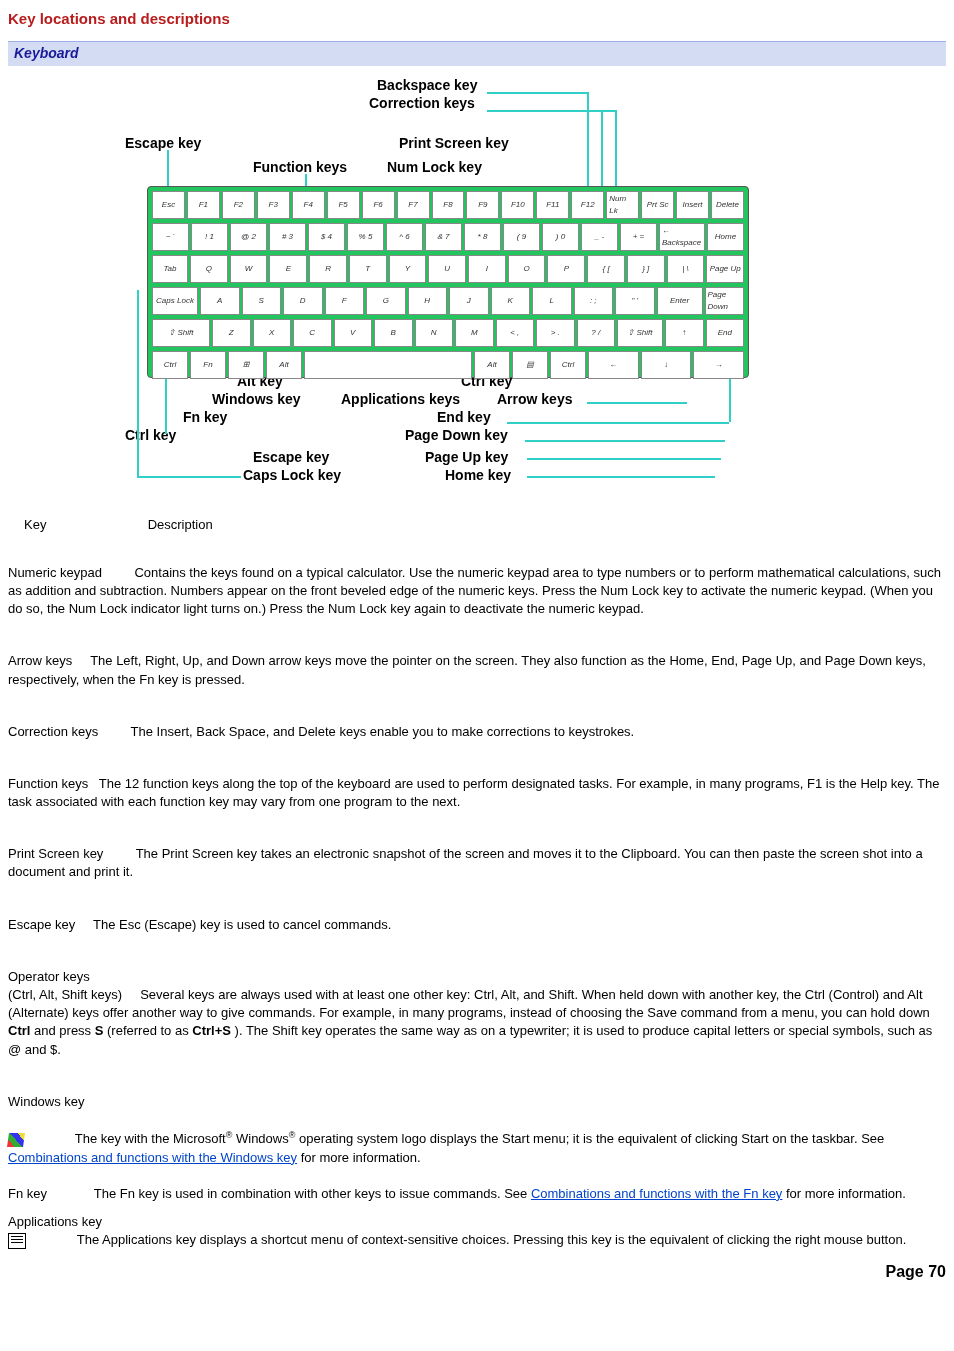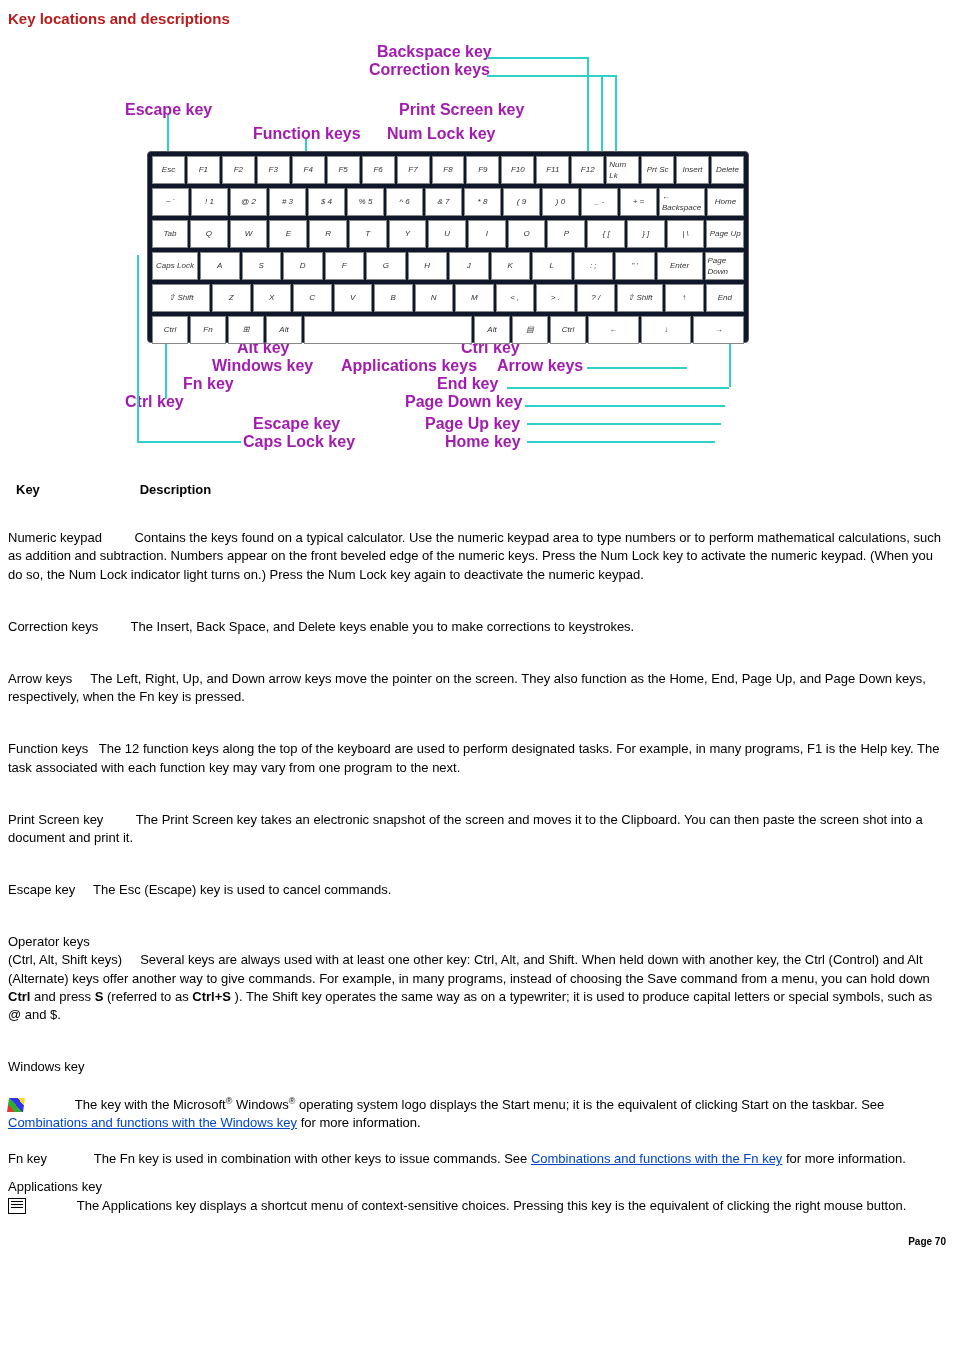--- a/index.html
+++ b/index.html
@@ -1,44 +1,45 @@
 <!DOCTYPE html>
 <html><head>
 <meta charset="utf-8">
 <style>
   html,body{margin:0;padding:0;background:#fff;color:#000;font-family:Verdana,Geneva,sans-serif;font-size:13px;line-height:1.4}
   .page{width:954px;margin:0 auto;padding:4px 8px 40px 8px;box-sizing:border-box;position:relative}
   h2.page-title{color:#b91c1c;font-size:15px;font-weight:bold;margin:4px 0 12px 0}
   .sect-bar{background:#d4dcf4;border-top:1px solid #9aaeea;padding:2px 6px;font-style:italic;font-weight:bold;color:#1a1a99;font-size:14px;margin:0 0 10px 0}
   .kbd-wrap{position:relative;width:860px;height:420px;margin:0 auto 20px auto}
-  .label{position:absolute;font-weight:bold;font-size:16px;color:#a21caf;white-space:nowrap}
-  .kbd{position:absolute;left:100px;top:110px;width:600px;height:190px;border:1px solid #555;background:#0f172a;border-radius:4px}
+  .label{position:absolute;font-weight:bold;font-size:14px;color:#000000;white-space:nowrap}
+  .kbd{position:absolute;left:100px;top:110px;width:600px;height:190px;border:1px solid #555;background:#22c55e;border-radius:4px}
   .row{position:absolute;left:4px;right:4px;display:flex;gap:2px}
   .row1{top:4px}.row2{top:36px}.row3{top:68px}.row4{top:100px}.row5{top:132px}.row6{top:164px}
   .k{border:1px solid #888;background:#fff;font-size:8px;color:#333;display:flex;flex-direction:column;align-items:center;justify-content:center;height:28px;min-width:24px;box-sizing:border-box;padding:0 2px;font-style:italic}
   .k.w15{flex:0 0 36px}.k.w2{flex:0 0 46px}.k.w25{flex:0 0 58px}.k.w7{flex:0 0 168px}.k.std{flex:1 1 0}
   .line{position:absolute;background:#2fd0c8}
   .lineH{height:2px}.lineV{width:2px}
-  .tbl-head{font-weight:bold;margin:20px 0 30px 8px}
+  .tbl-head{font-weight:normal;margin:20px 0 30px 16px}
   .tbl-head .c1{display:inline-block;width:120px}
   .entry{margin:0 0 34px 0}
   .entry .kname{display:inline}
   .entry .kdesc{display:inline}
   a{color:#0044cc;text-decoration:underline}
   .winicon,.appicon{display:inline-block;width:16px;height:14px;vertical-align:middle;margin-right:4px}
   .winicon{background:linear-gradient(45deg,#e33 25%,#3a3 25% 50%,#33e 50% 75%,#ed3 75%);transform:skewX(-8deg)}
   .appicon{background:#fff;border:1px solid #000;position:relative}
   .appicon:before{content:"";position:absolute;left:2px;right:2px;top:2px;height:1px;background:#000;box-shadow:0 3px 0 #000,0 6px 0 #000}
-  .pagenum{position:absolute;right:8px;bottom:6px;font-weight:bold;font-size:10px}
+  .pagenum{position:absolute;right:8px;bottom:6px;font-weight:bold;font-size:16px}
 </style>
 </head>
 <body>
 <div class="page">
 
 <h2 class="page-title">Key locations and descriptions</h2>
+<div class="sect-bar">Keyboard</div>
 
 <div class="kbd-wrap">
 
   <span class="label" style="left:330px;top:0">Backspace key</span>
   <span class="label" style="left:322px;top:18px">Correction keys</span>
   <span class="label" style="left:78px;top:58px">Escape key</span>
   <span class="label" style="left:206px;top:82px">Function keys</span>
   <span class="label" style="left:352px;top:58px">Print Screen key</span>
   <span class="label" style="left:340px;top:82px">Num Lock key</span>
 
@@ -181,27 +182,27 @@
   <span class="c1">Key</span>
   <span>Description</span>
 </div>
 
 <div class="entry">
   <span class="kname">Numeric keypad</span>&nbsp;&nbsp;&nbsp;&nbsp;&nbsp;&nbsp;&nbsp;&nbsp;
   <span class="kdesc">Contains the keys found on a typical calculator. Use the numeric keypad area to type numbers or to perform mathematical calculations, such as addition and subtraction. Numbers appear on the front beveled edge of the numeric keys. Press the Num Lock key to activate the numeric keypad. (When you do so, the Num Lock indicator light turns on.) Press the Num Lock key again to deactivate the numeric keypad.</span>
 </div>
 
 <div class="entry">
+  <span class="kname">Arrow keys</span>&nbsp;&nbsp;&nbsp;&nbsp;
+  <span class="kdesc">The Left, Right, Up, and Down arrow keys move the pointer on the screen. They also function as the Home, End, Page Up, and Page Down keys, respectively, when the Fn key is pressed.</span>
+</div>
+
+<div class="entry">
   <span class="kname">Correction keys</span>&nbsp;&nbsp;&nbsp;&nbsp;&nbsp;&nbsp;&nbsp;&nbsp;
   <span class="kdesc">The Insert, Back Space, and Delete keys enable you to make corrections to keystrokes.</span>
-</div>
-
-<div class="entry">
-  <span class="kname">Arrow keys</span>&nbsp;&nbsp;&nbsp;&nbsp;
-  <span class="kdesc">The Left, Right, Up, and Down arrow keys move the pointer on the screen. They also function as the Home, End, Page Up, and Page Down keys, respectively, when the Fn key is pressed.</span>
 </div>
 
 <div class="entry">
   <span class="kname">Function keys</span>&nbsp;&nbsp;
   <span class="kdesc">The 12 function keys along the top of the keyboard are used to perform designated tasks. For example, in many programs, F1 is the Help key. The task associated with each function key may vary from one program to the next.</span>
 </div>
 
 <div class="entry">
   <span class="kname">Print Screen key</span>&nbsp;&nbsp;&nbsp;&nbsp;&nbsp;&nbsp;&nbsp;&nbsp;
   <span class="kdesc">The Print Screen key takes an electronic snapshot of the screen and moves it to the Clipboard. You can then paste the screen shot into a document and print it.</span>

